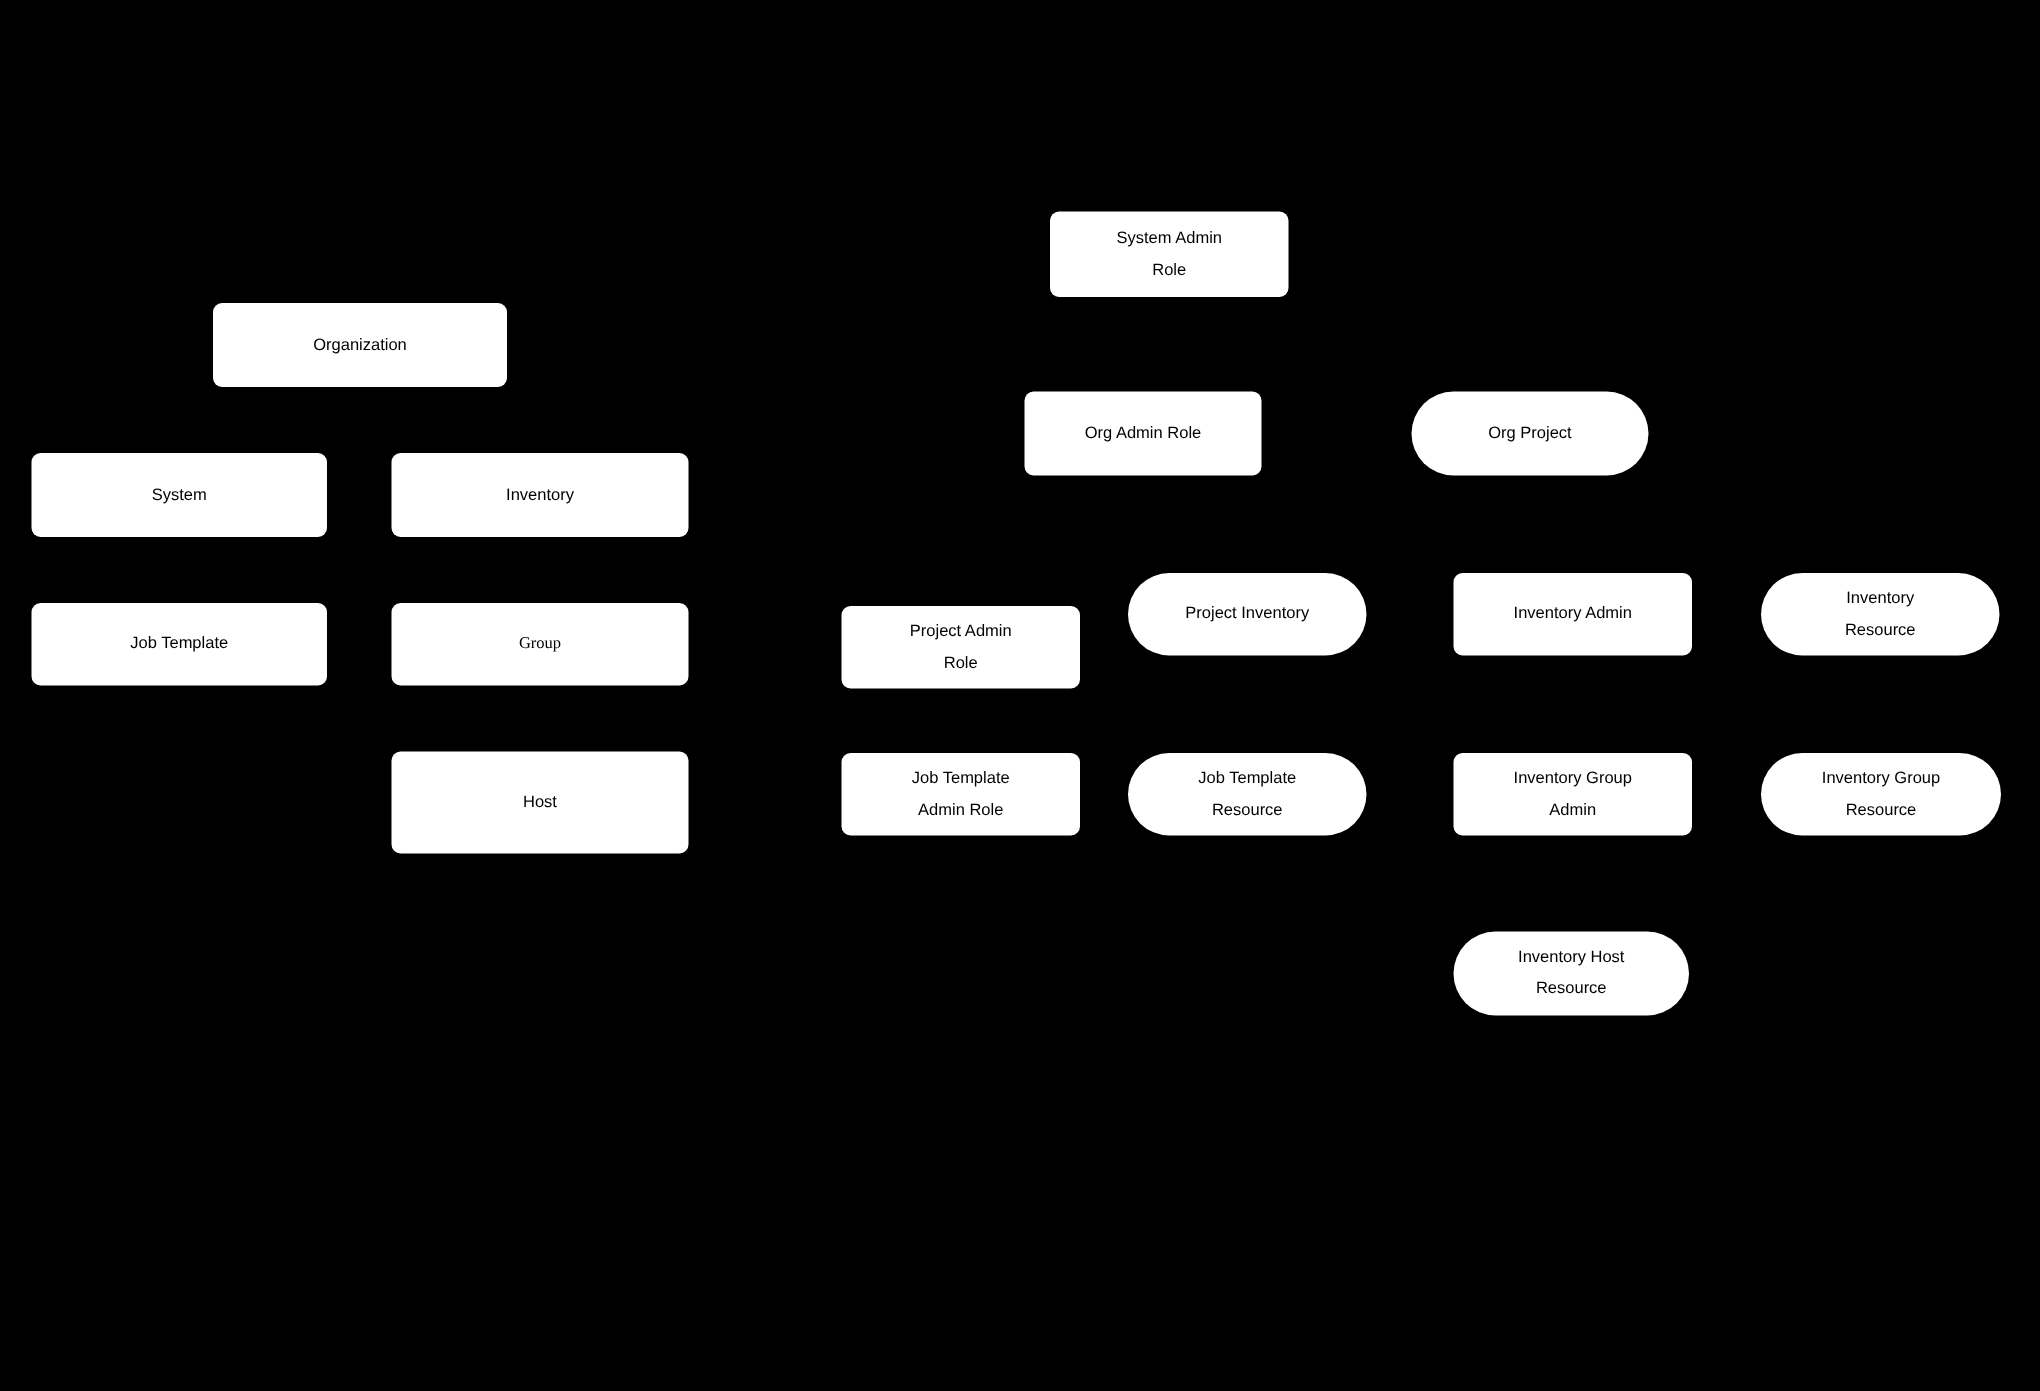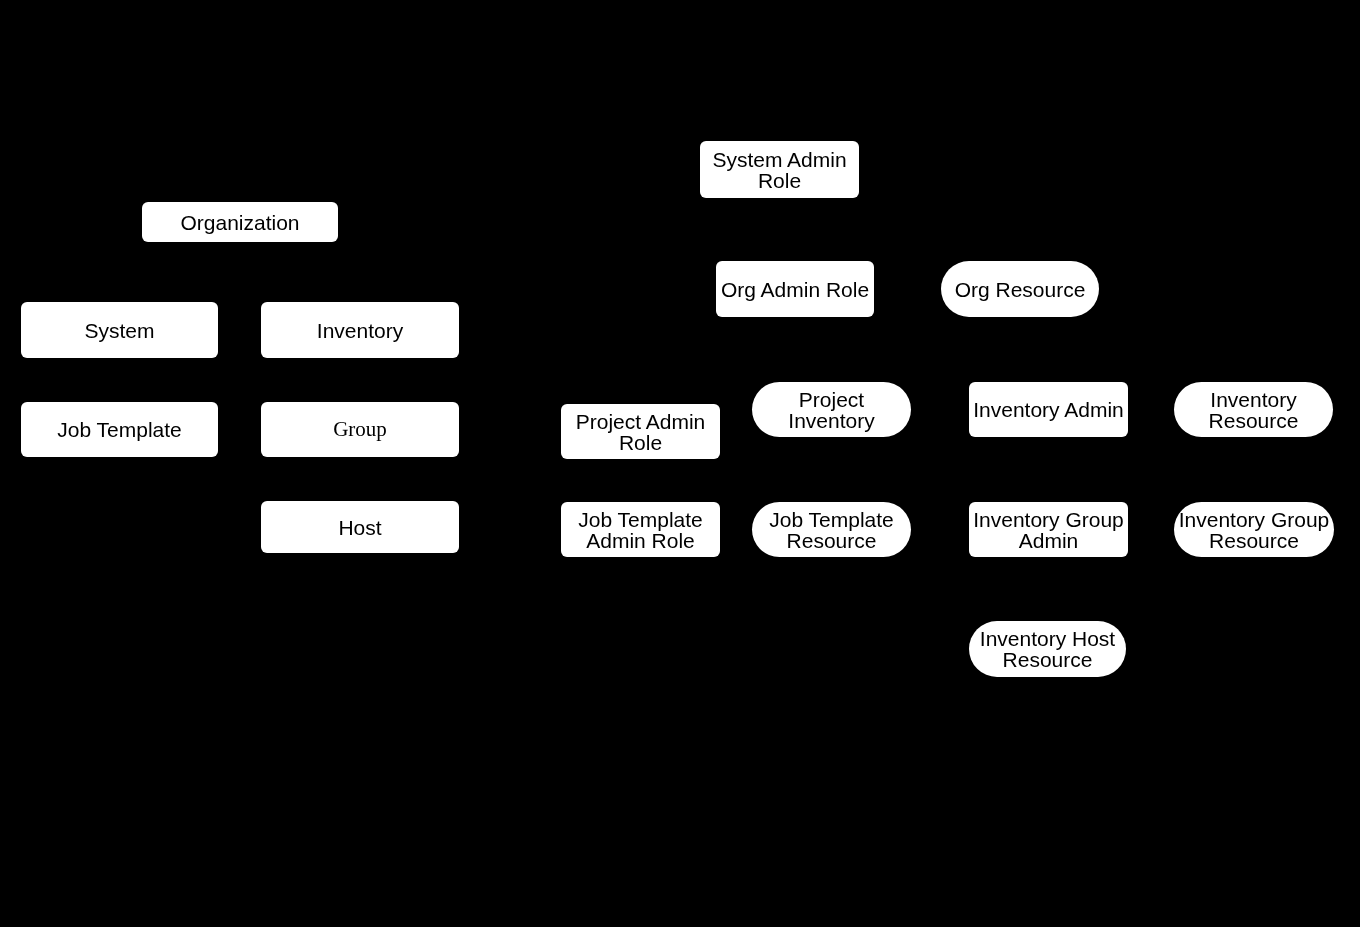--- a/index.html
+++ b/index.html
@@ -26,57 +26,57 @@
     display: flex;
     align-items: center;
     justify-content: center;
     box-sizing: border-box;
     padding: 2px 4px;
   }
   .node.stadium {
     border-radius: 999px;
   }
   .node .label {
-    font-size: 21px;
+    font-size: 11px;
     line-height: 21px;
     text-align: center;
     white-space: pre-line;
   }
 </style>
 </head>
 <body>
 
 <div id="canvas">
-    <div class="node" style="left: 142px; top: 202px; width: 196px; height: 40px;">
+    <div class="node" style="left: 142px; top: 202px; width: 196px; height: 56px;">
       <span class="label">Organization</span>
     </div>
     <div class="node" style="left: 21px; top: 302px; width: 197px; height: 56px;">
       <span class="label">System</span>
     </div>
     <div class="node" style="left: 261px; top: 302px; width: 198px; height: 56px;">
       <span class="label">Inventory</span>
     </div>
     <div class="node" style="left: 21px; top: 402px; width: 197px; height: 55px;">
       <span class="label">Job Template</span>
     </div>
     <div class="node" style="left: 261px; top: 402px; width: 198px; height: 55px; font-family: Liberation Serif, serif;">
       <span class="label">Group</span>
     </div>
-    <div class="node" style="left: 261px; top: 501px; width: 198px; height: 52px;">
+    <div class="node" style="left: 261px; top: 501px; width: 198px; height: 68px;">
       <span class="label">Host</span>
     </div>
     <div class="node" style="left: 700px; top: 141px; width: 159px; height: 57px;">
       <span class="label">System Admin
 Role</span>
     </div>
-    <div class="node" style="left: 716px; top: 261px; width: 158px; height: 56px;">
+    <div class="node" style="left: 683px; top: 261px; width: 158px; height: 56px;">
       <span class="label">Org Admin Role</span>
     </div>
     <div class="node stadium" style="left: 941px; top: 261px; width: 158px; height: 56px;">
-      <span class="label">Org Resource</span>
+      <span class="label">Org Project</span>
     </div>
     <div class="node" style="left: 561px; top: 382px; width: 159px; height: 55px; margin-top: 22px;">
       <span class="label">Project Admin
 Role</span>
     </div>
     <div class="node stadium" style="left: 752px; top: 382px; width: 159px; height: 55px;">
       <span class="label">Project Inventory</span>
     </div>
     <div class="node" style="left: 969px; top: 382px; width: 159px; height: 55px;">
       <span class="label">Inventory Admin</span>

